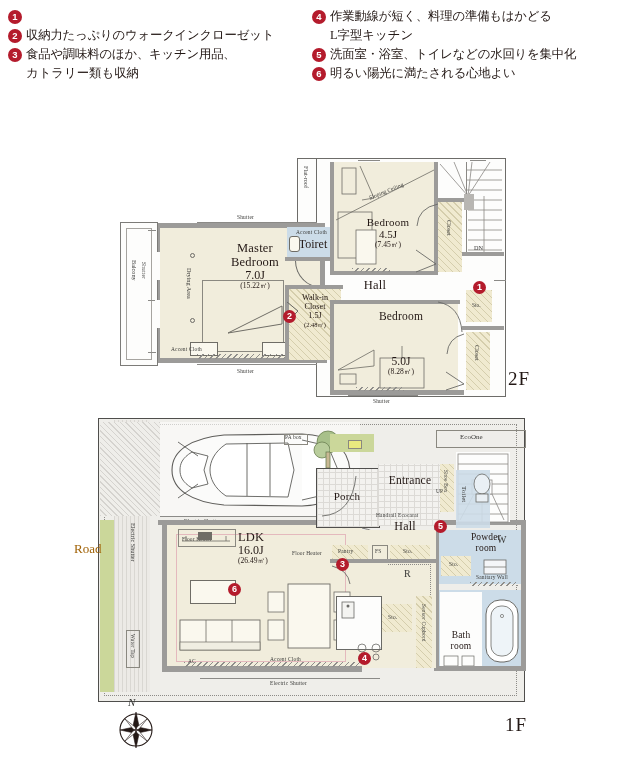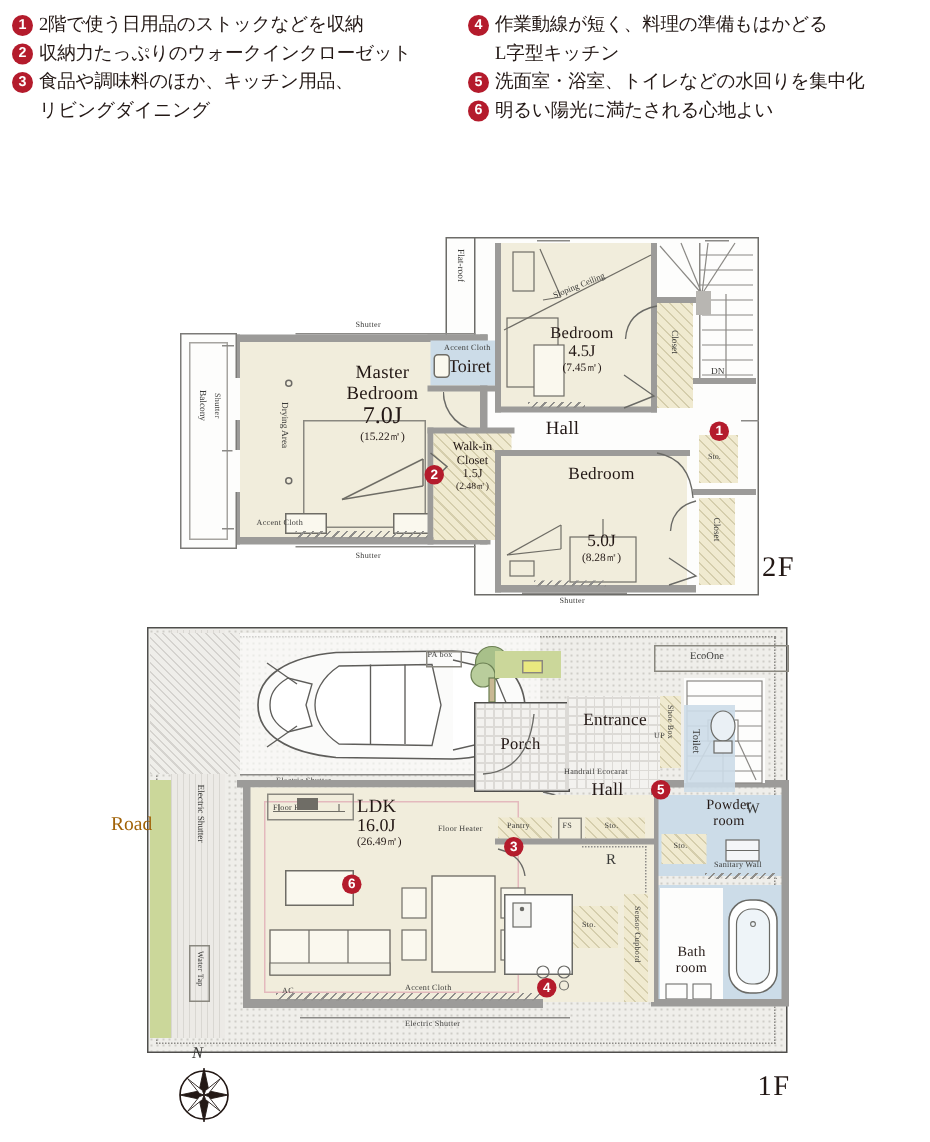--- a/index.html
+++ b/index.html
@@ -27,21 +27,21 @@
   .water{position:absolute;background:#ccdce8;}
   .closet{position:absolute;background:#f0ead0;}
   .closet:after{content:"";position:absolute;inset:0;
      background:repeating-linear-gradient(45deg,rgba(150,140,90,.30) 0 1px,transparent 1px 5px);}
   .lbl{position:absolute;font-size:6.2px;color:#3a3a38;white-space:nowrap;
        font-family:"Liberation Serif",serif;}
   .lbl.v{writing-mode:vertical-rl;}
   .lbl.c{font-size:5.4px;letter-spacing:.2px;}
   .rname{position:absolute;text-align:center;white-space:nowrap;line-height:1.12;}
   .rname b{display:block;font-weight:normal;font-size:12.5px;letter-spacing:.2px;}
-  .rname i{display:block;font-style:normal;font-size:16px;}
+  .rname i{display:block;font-style:normal;font-size:12px;}
   .rname s{display:block;text-decoration:none;font-size:7.6px;}
   .mk{position:absolute;width:13px;height:13px;border-radius:50%;
       background:#b41b2c;color:#fff;font-size:9px;line-height:13px;text-align:center;
       font-family:"Liberation Sans",sans-serif;font-weight:bold;z-index:30;}
   .floorlbl{position:absolute;font-size:19px;letter-spacing:1px;}
   .dot{position:absolute;border:1px dotted #8d8b87;}
   .thinline{position:absolute;background:#8b8a87;}
   .pink{position:absolute;border:1px solid #e4b9bd;}
   .furn{position:absolute;border:1px solid #6f6d66;background:#faf8ee;}
   .furn2{position:absolute;border:1px solid #8a8880;background:transparent;}
@@ -60,31 +60,30 @@
      background:repeating-linear-gradient(135deg,#8f8e8b 0 1px,transparent 1px 4px);}
   svg{position:absolute;overflow:visible;}
 </style>
 </head>
 <body>
 
 <div id="legend">
   <div class="leg-col left">
     <div class="leg-row">
       <span class="bullet">1</span>
-      <span class="leg-txt">2階で使う日用品のストックなどを収納</span>
     </div>
     <div class="leg-row">
       <span class="bullet">2</span>
       <span class="leg-txt">収納力たっぷりのウォークインクローゼット</span>
     </div>
     <div class="leg-row">
       <span class="bullet">3</span>
       <span class="leg-txt">食品や調味料のほか、キッチン用品、</span>
     </div>
-    <div class="leg-cont">リビングダイニング</div>
+    <div class="leg-cont">カトラリー類も収納</div>
   </div>
   <div class="leg-col right">
     <div class="leg-row">
       <span class="bullet">4</span>
       <span class="leg-txt">作業動線が短く、料理の準備もはかどる</span>
     </div>
     <div class="leg-cont">L字型キッチン</div>
     <div class="leg-row">
       <span class="bullet">5</span>
       <span class="leg-txt">洗面室・浴室、トイレなどの水回りを集中化</span>

